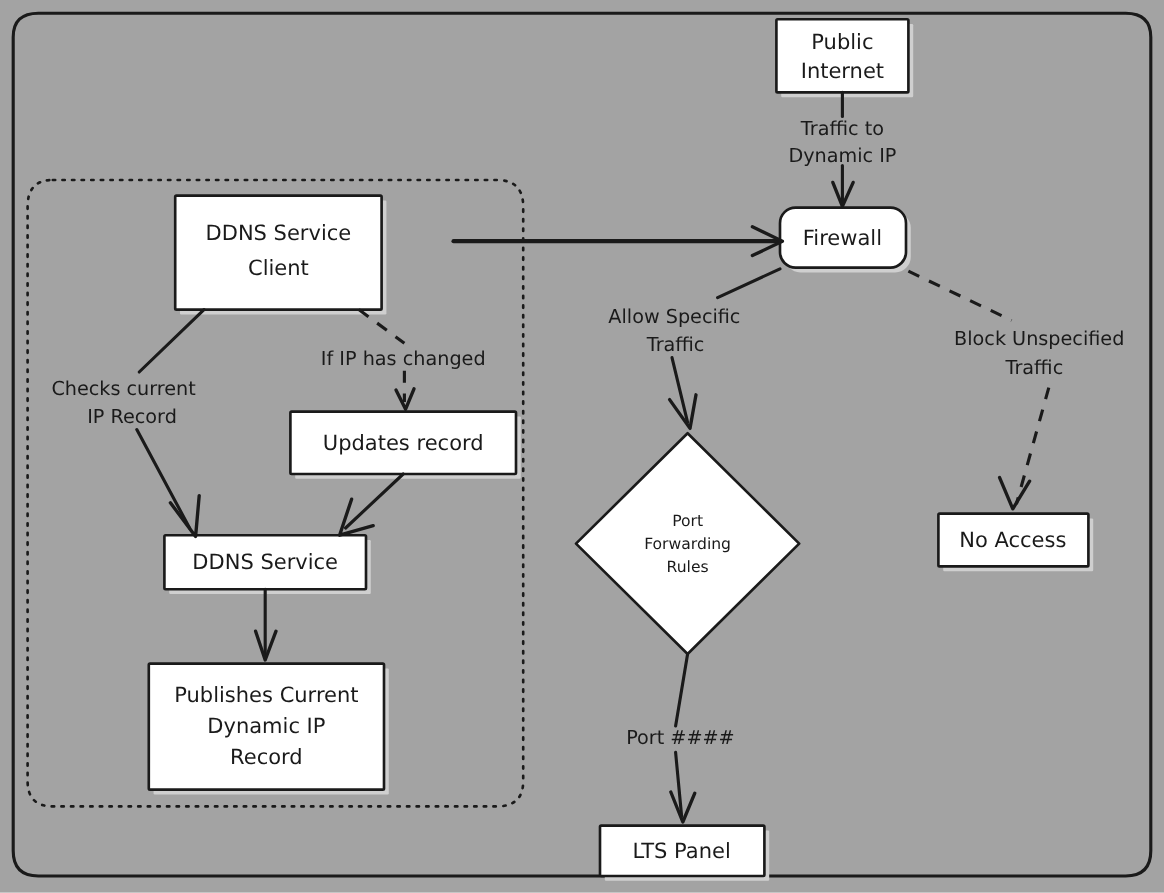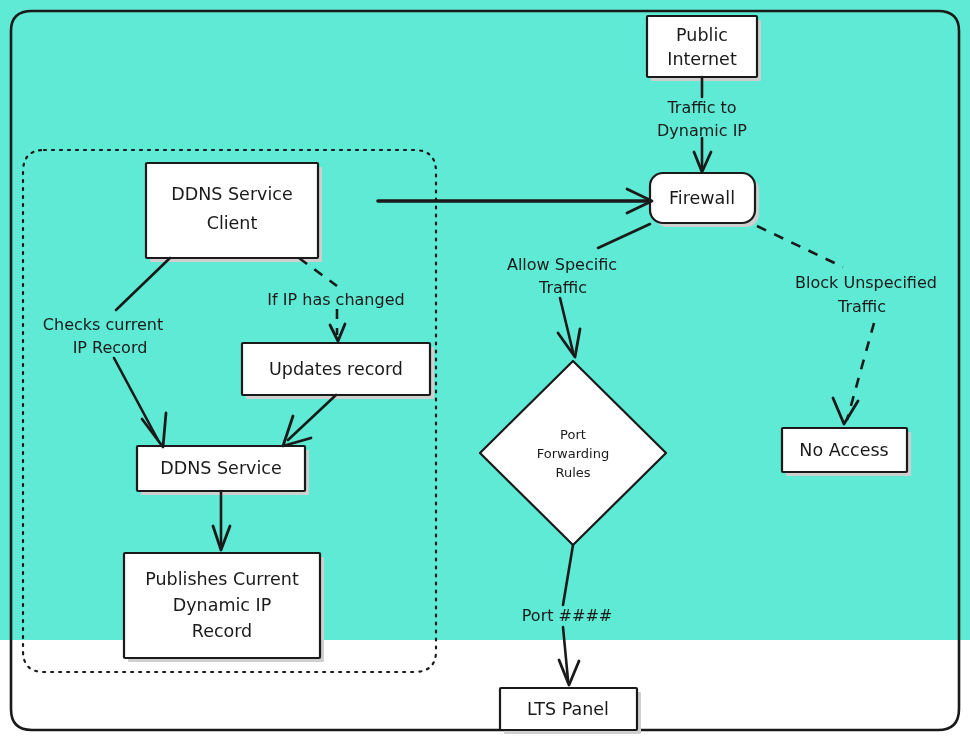--- a/index.html
+++ b/index.html
@@ -9,22 +9,22 @@
   }
   body {
     width: 970px;
     height: 744px;
     overflow: hidden;
     font-family: "DejaVu Sans", sans-serif;
   }
   #diagram-root {
     position: relative;
     width: 970px;
-    height: 640px;
-    background: #5eead4;
+    height: 744px;
+    background: #a3a3a3;
   }
   svg#diagram-svg {
     display: block;
     width: 970px;
     height: 744px;
   }
   .node-shape {
     fill: #ffffff;
     stroke: #1a1a1a;
     stroke-width: 2.2;

